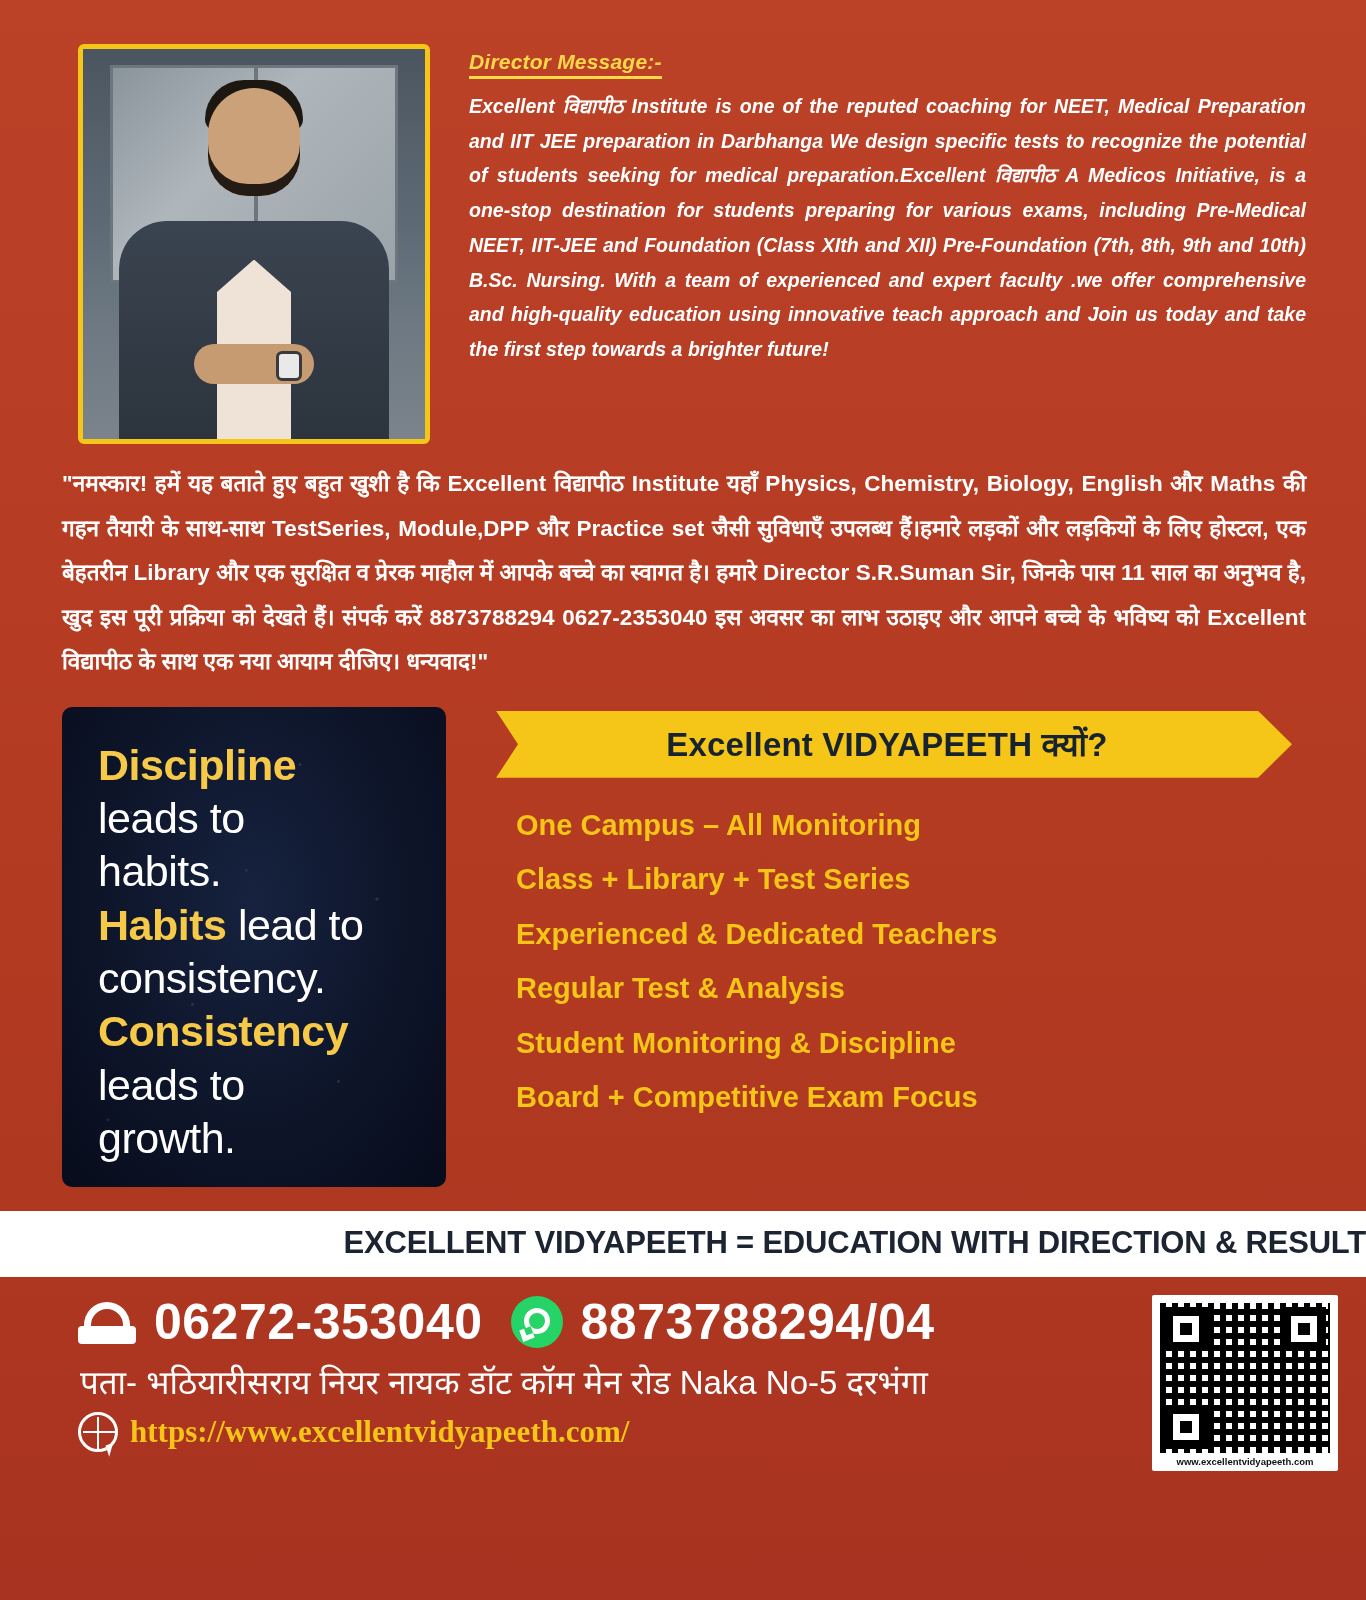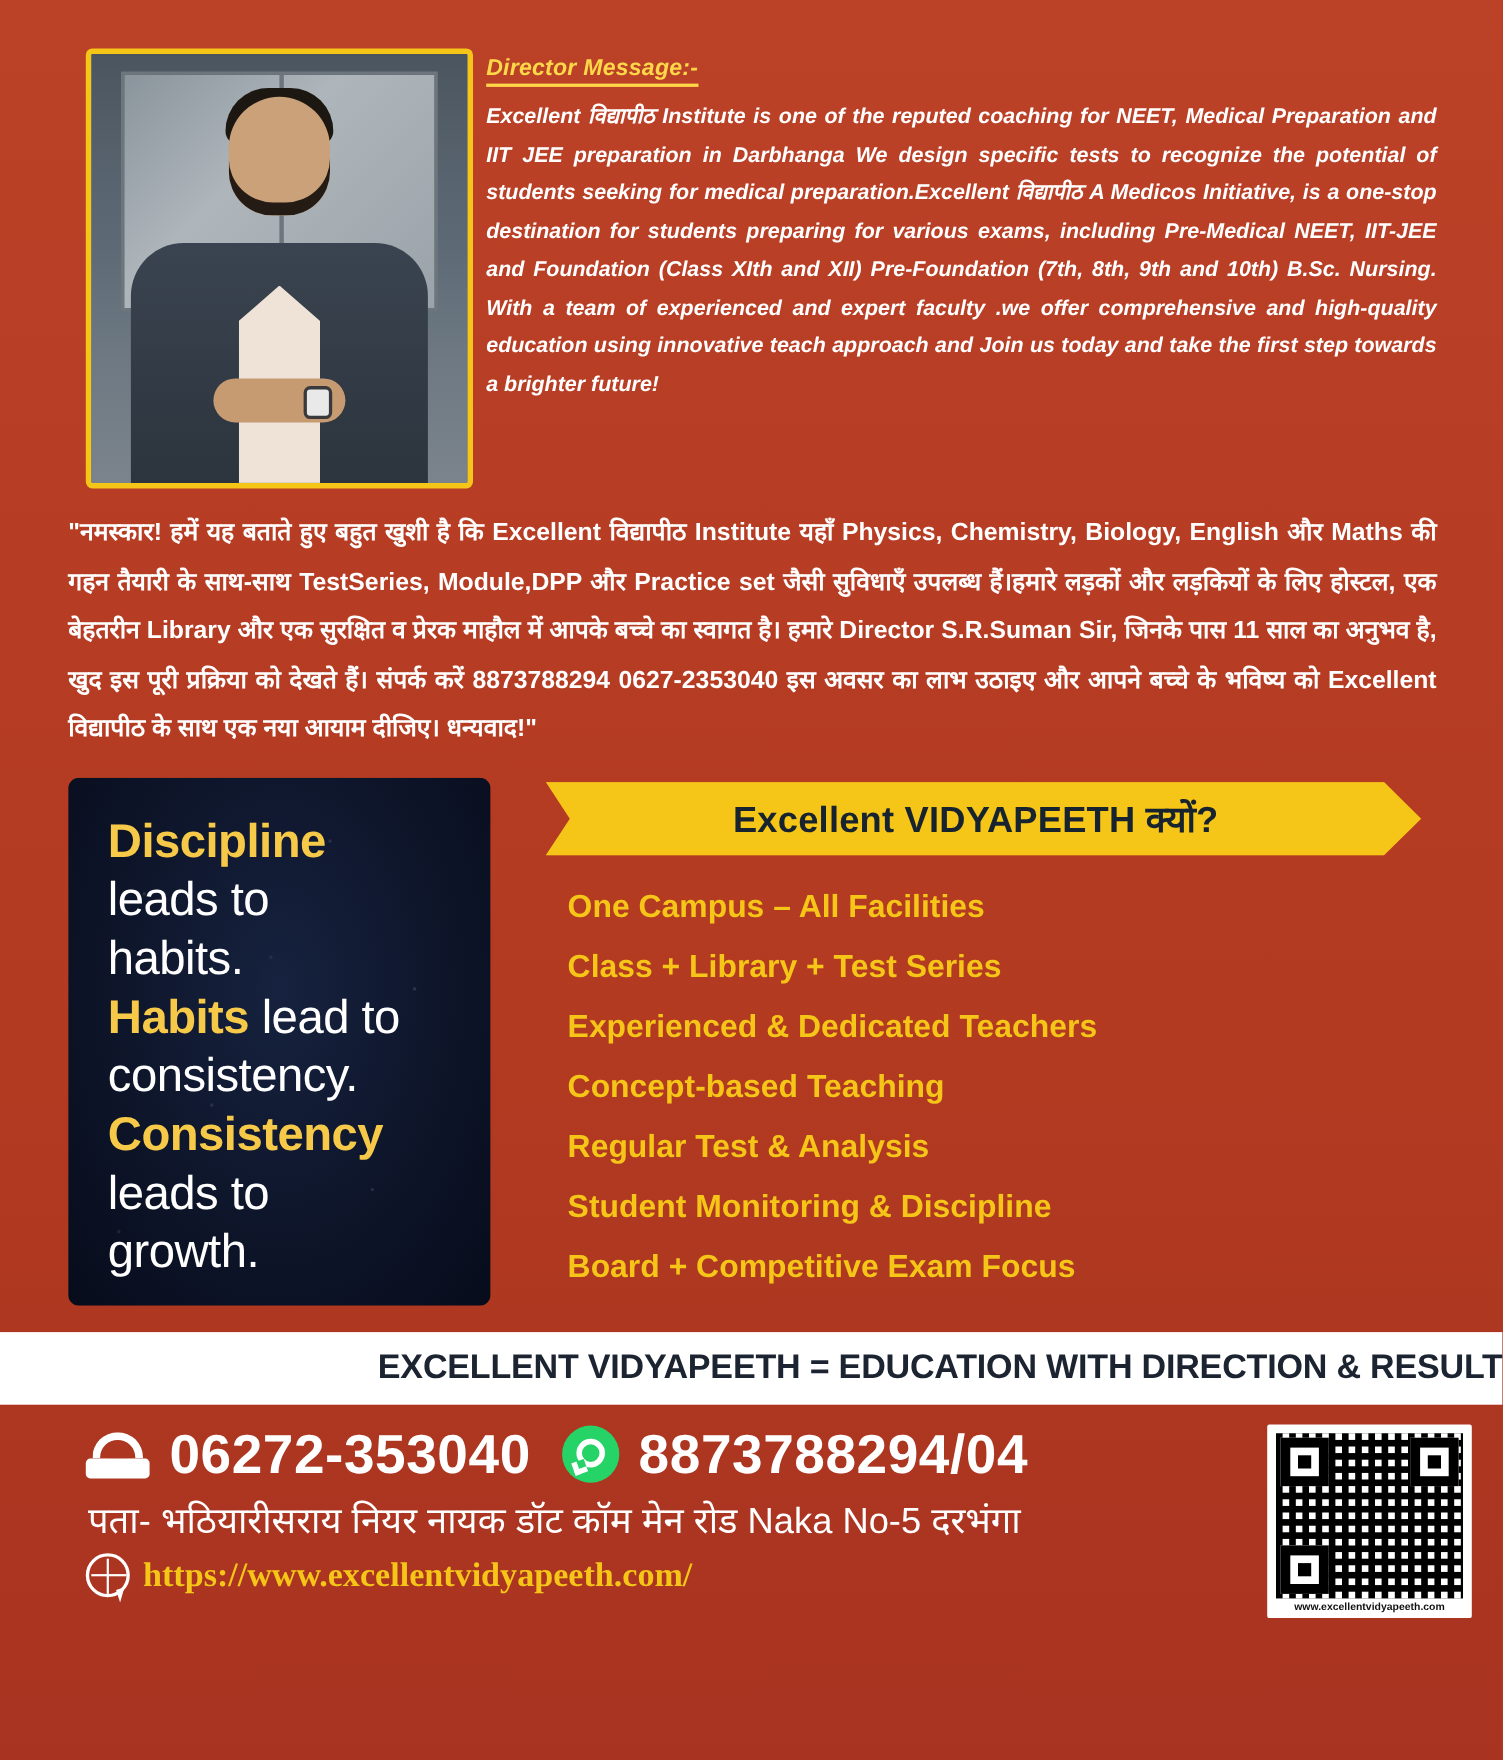--- a/index.html
+++ b/index.html
@@ -123,21 +123,21 @@
     height: 30px;
     margin-left: 22px;
     background: #e9e9ea;
     border-radius: 6px;
     border: 3px solid #3a3a3c;
     box-sizing: border-box;
   }
 
   .director-text {
     flex: 1 1 auto;
-    padding-left: 12px;
+    padding-left: 39px;
     padding-top: 6px;
   }
   .director-title {
     display: inline-block;
     color: #ffd84a;
     font-style: italic;
     font-weight: bold;
     font-size: 21px;
     border-bottom: 3px solid #ffd84a;
     padding-bottom: 2px;
@@ -452,24 +452,23 @@
       <div class="quote-line"><span class="hl">Habits</span> <span>lead to</span></div>
       <div class="quote-line"><span>consistency.</span></div>
       <div class="quote-line"><span class="hl">Consistency</span></div>
       <div class="quote-line"><span>leads to</span></div>
       <div class="quote-line"><span>growth.</span></div>
     </div>
 
     <div class="why-col">
       <div class="why-banner">Excellent VIDYAPEETH क्यों?</div>
       <ul class="why-list">
-        <li>One Campus – All Facilities</li>
+        <li>One Campus – All Monitoring</li>
         <li>Class + Library + Test Series</li>
         <li>Experienced &amp; Dedicated Teachers</li>
-        <li>Concept-based Teaching</li>
         <li>Regular Test &amp; Analysis</li>
         <li>Student Monitoring &amp; Discipline</li>
         <li>Board + Competitive Exam Focus</li>
       </ul>
     </div>
   </div>
 
   <div class="tagline">EXCELLENT VIDYAPEETH = EDUCATION WITH DIRECTION &amp; RESULT</div>
 
   <div class="footer">

